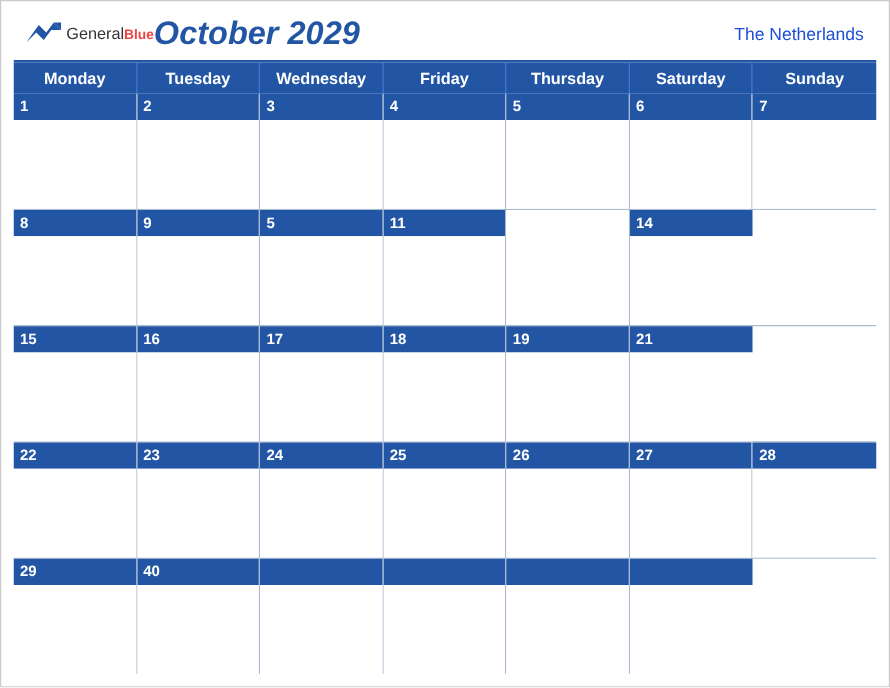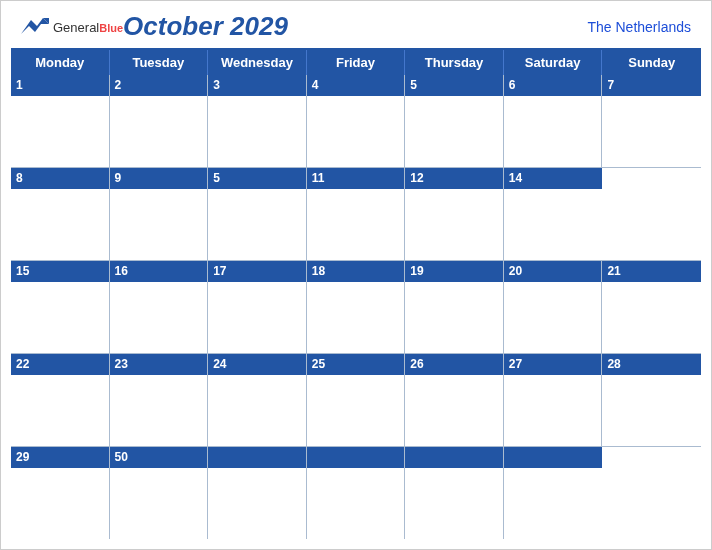--- a/index.html
+++ b/index.html
@@ -191,21 +191,20 @@
           </div>
         <div class="day-cell">
             <div class="day-number-row">5</div>
             <div class="day-content"></div>
           </div>
         <div class="day-cell">
             <div class="day-number-row">11</div>
             <div class="day-content"></div>
           </div>
         <div class="day-cell">
-            <div class="day-number-row">12</div>
             <div class="day-content"></div>
           </div>
         <div class="day-cell">
             <div class="day-number-row">14</div>
             <div class="day-content"></div>
           </div>
       </div>
 
       <div class="week-row">
         <div class="day-cell">
@@ -222,24 +221,20 @@
           </div>
         <div class="day-cell">
             <div class="day-number-row">18</div>
             <div class="day-content"></div>
           </div>
         <div class="day-cell">
             <div class="day-number-row">19</div>
             <div class="day-content"></div>
           </div>
         <div class="day-cell">
-            <div class="day-number-row">20</div>
-            <div class="day-content"></div>
-          </div>
-        <div class="day-cell">
             <div class="day-number-row">21</div>
             <div class="day-content"></div>
           </div>
       </div>
 
       <div class="week-row">
         <div class="day-cell">
             <div class="day-number-row">22</div>
             <div class="day-content"></div>
           </div>
@@ -268,21 +263,21 @@
             <div class="day-content"></div>
           </div>
       </div>
 
       <div class="week-row">
         <div class="day-cell">
             <div class="day-number-row">29</div>
             <div class="day-content"></div>
           </div>
         <div class="day-cell">
-            <div class="day-number-row">50</div>
+            <div class="day-number-row">40</div>
             <div class="day-content"></div>
           </div>
         <div class="day-cell">
             <div class="day-number-row empty">&nbsp;</div>
             <div class="day-content"></div>
           </div>
         <div class="day-cell">
             <div class="day-number-row empty">&nbsp;</div>
             <div class="day-content"></div>
           </div>

